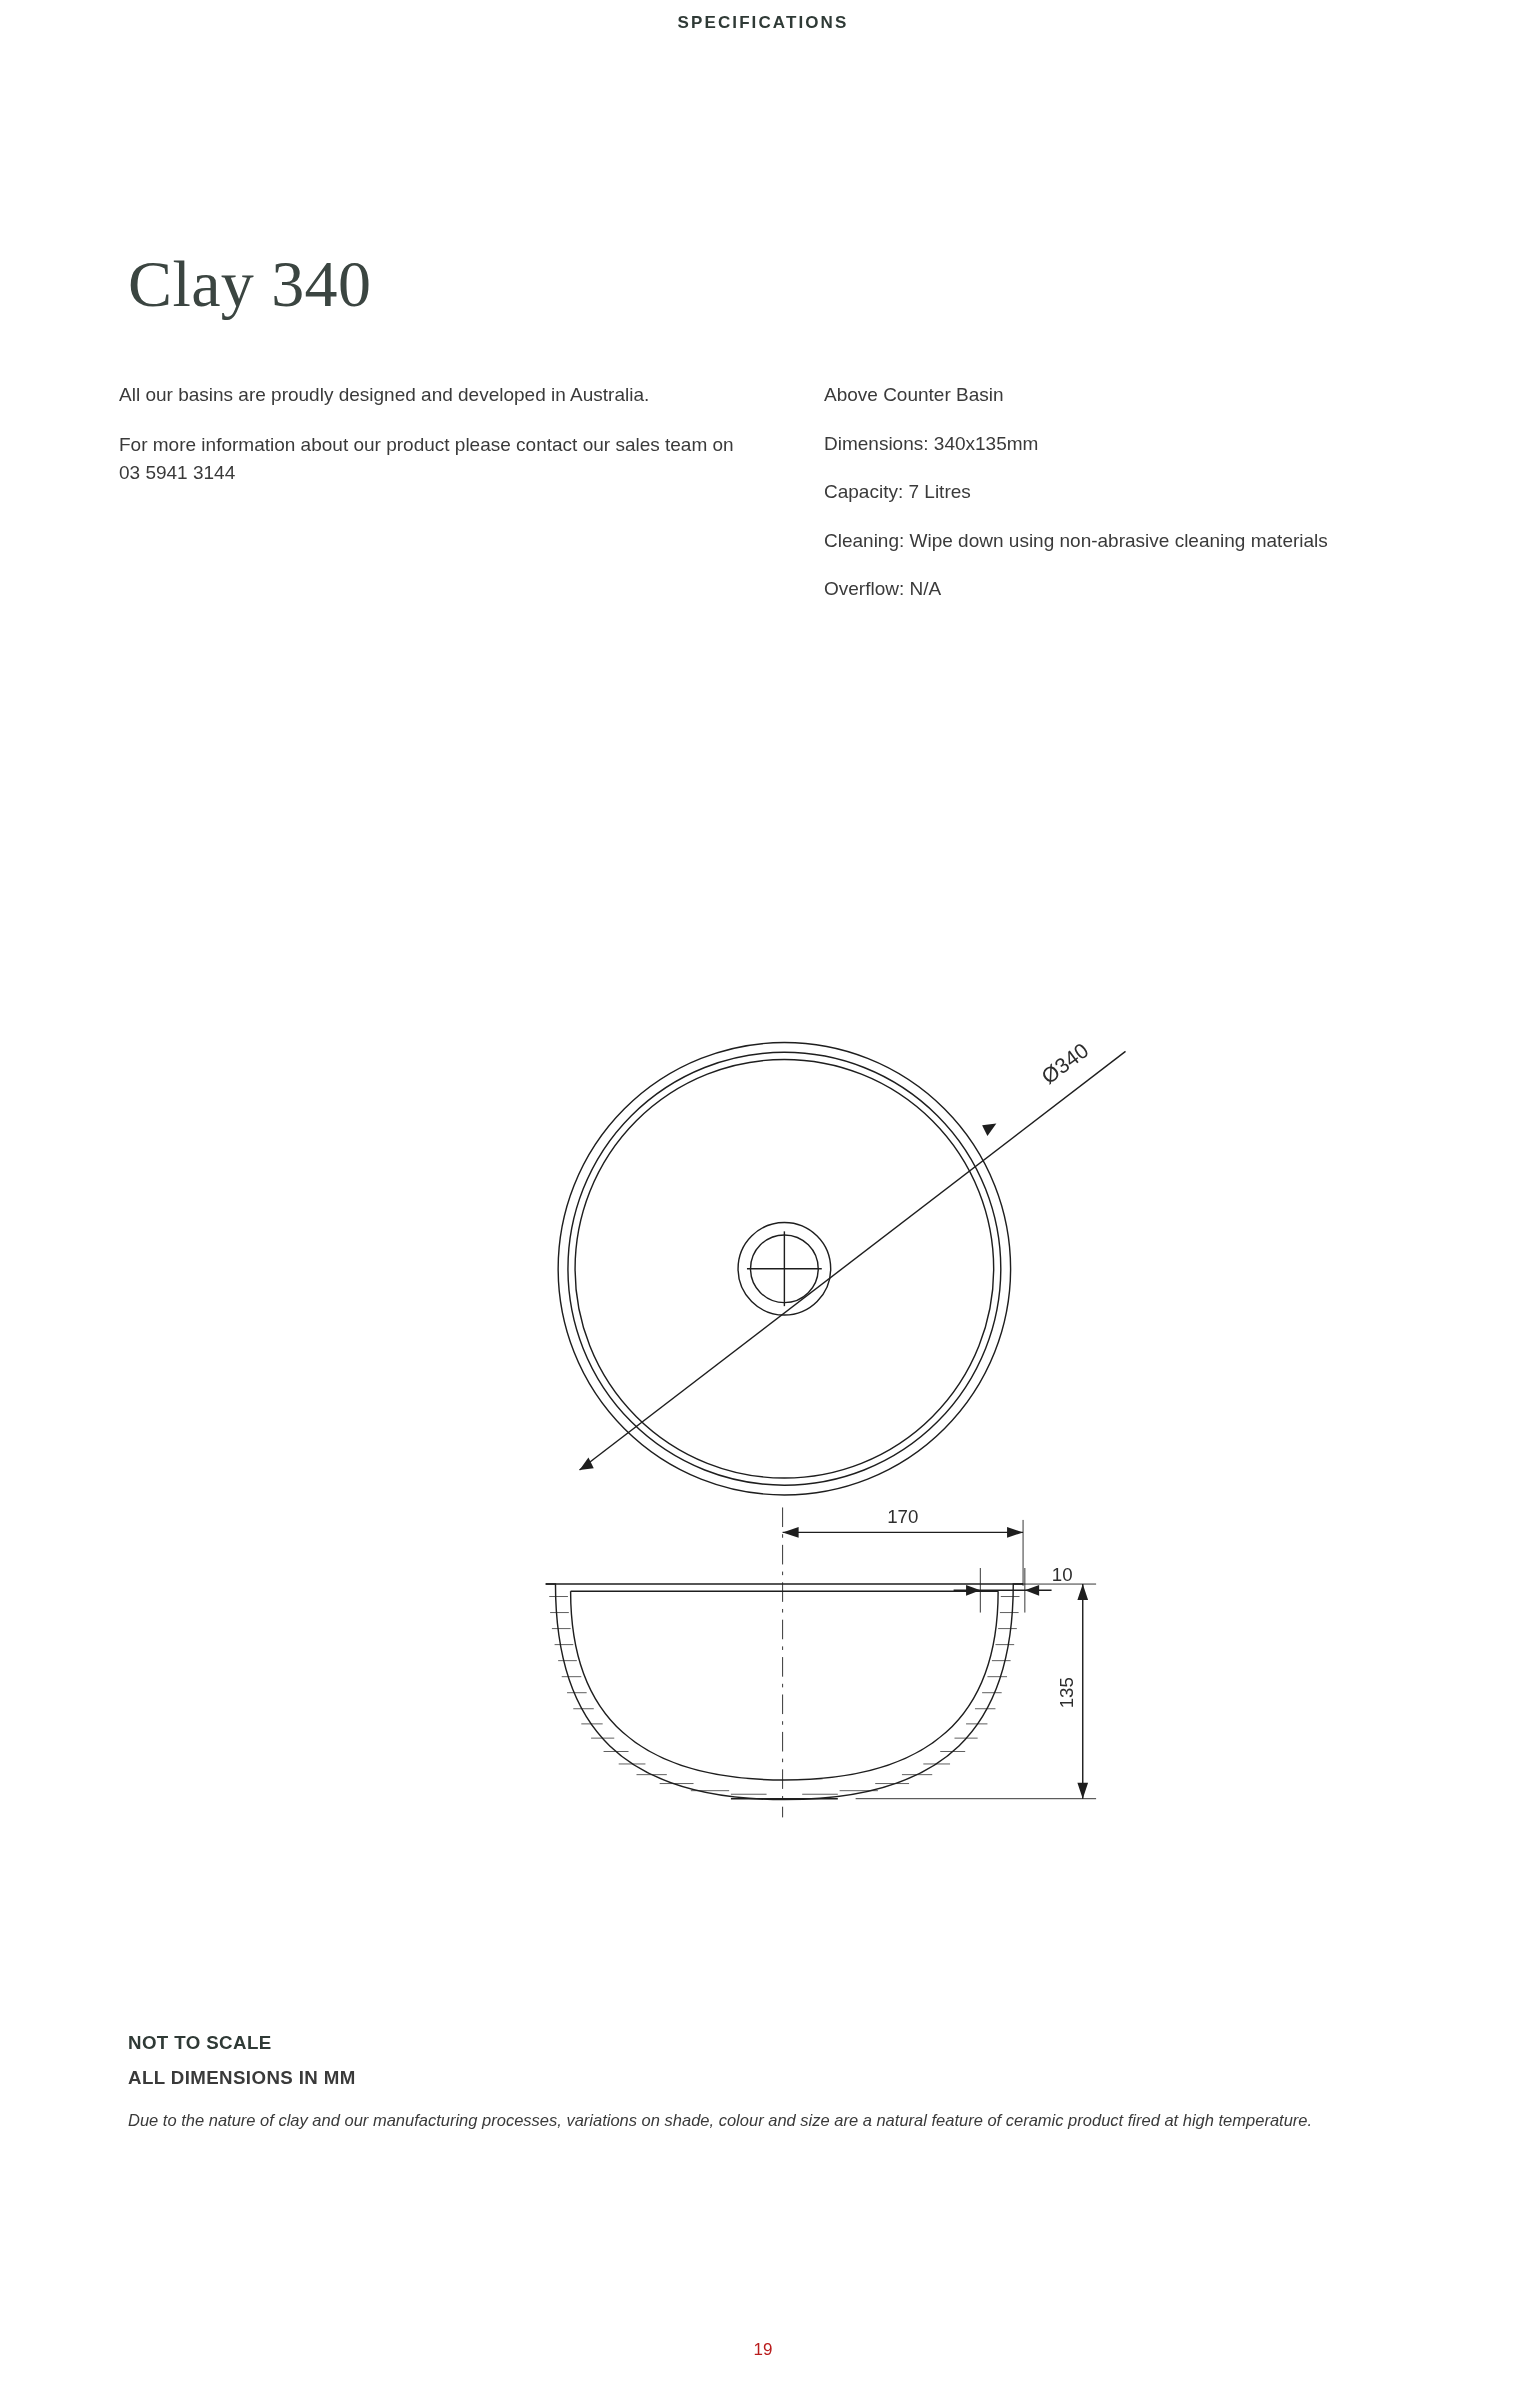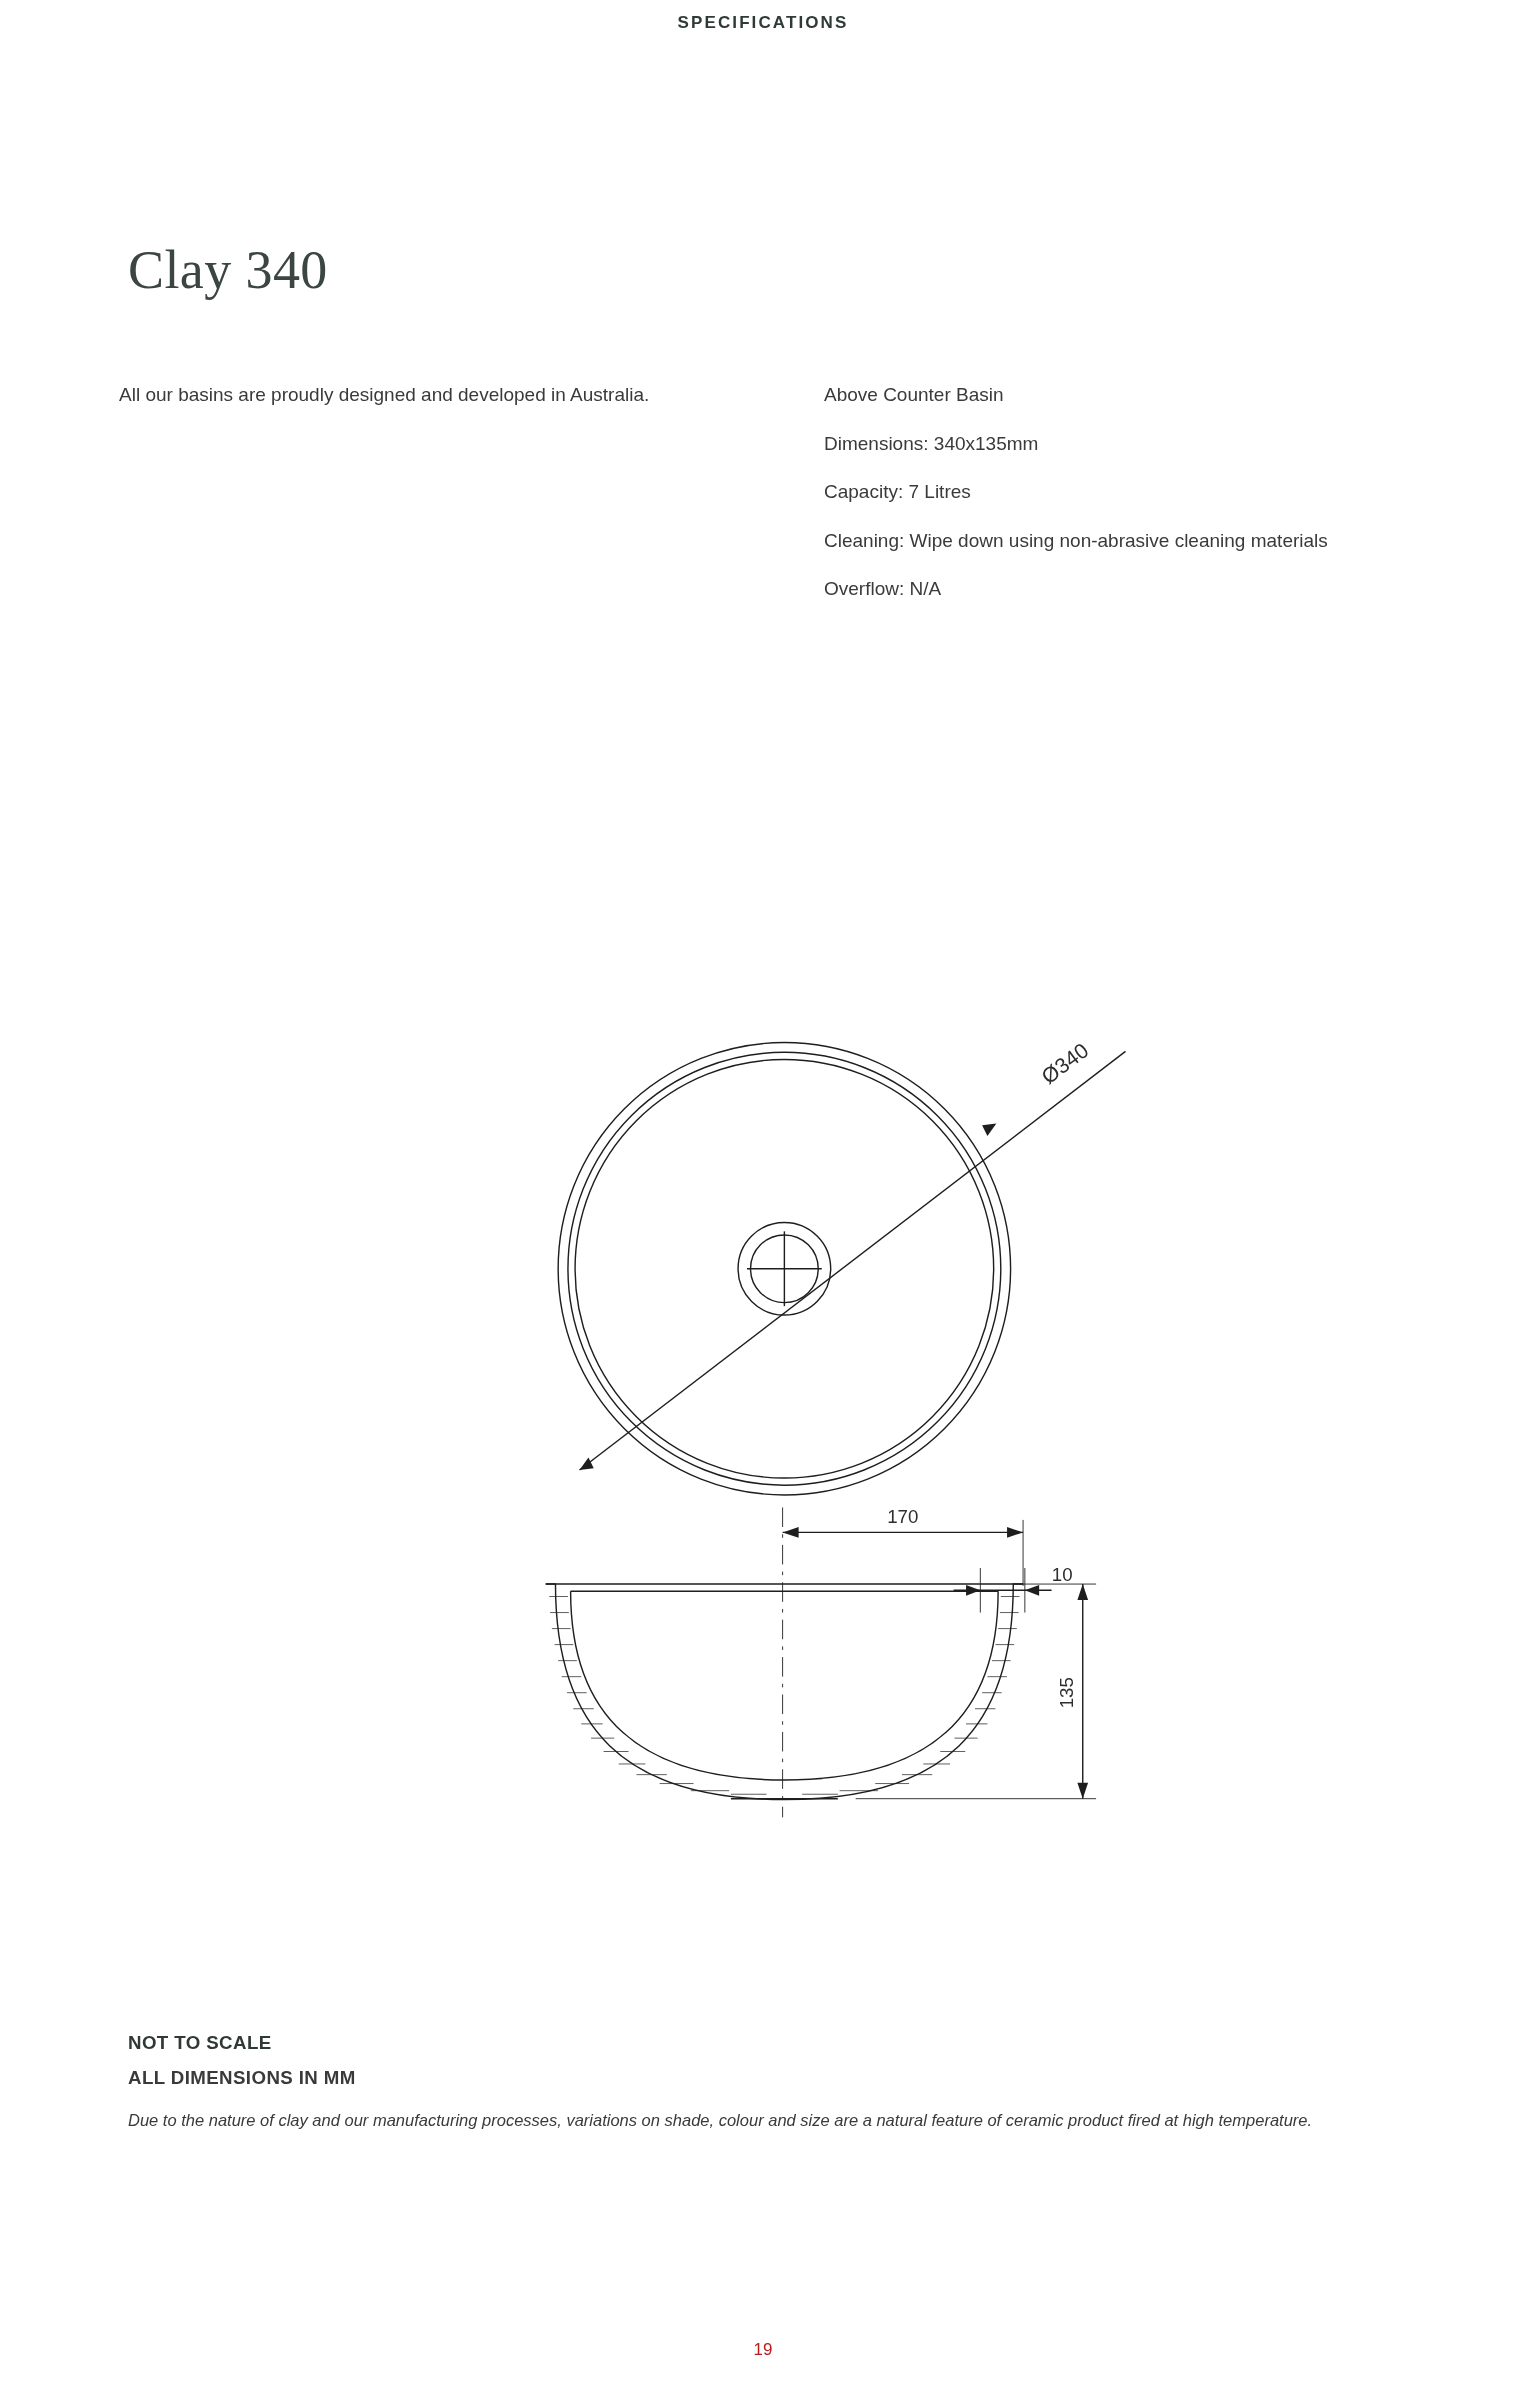--- a/index.html
+++ b/index.html
@@ -33,21 +33,21 @@
     letter-spacing: 2.1px;
     color: #2f3a36;
   }
 
   
   .doc-title {
     position: absolute;
     top: 207px;
     left: 128px;
     font-family: "Liberation Serif", serif;
-    font-size: 54px;
+    font-size: 66px;
     font-weight: normal;
     color: #3b4541;
     letter-spacing: 0.4px;
     line-height: 1;
   }
 
   
   .col {
     position: absolute;
     font-size: 19px;
@@ -129,20 +129,21 @@
 <body>
 
 <div class="page">
 
   <div class="doc-header">SPECIFICATIONS</div>
 
   <h1 class="doc-title">Clay 340</h1>
 
   <div class="col col-left">
     <p>All our basins are proudly designed and developed in Australia.</p>
+    <p>For more information about our product please contact our sales team on 03 5941 3144</p>
   </div>
 
   <div class="col col-right">
     <p>Above Counter Basin</p>
     <p>Dimensions: 340x135mm</p>
     <p>Capacity: 7 Litres</p>
     <p>Cleaning: Wipe down using non-abrasive cleaning materials</p>
     <p>Overflow: N/A</p>
   </div>
 

